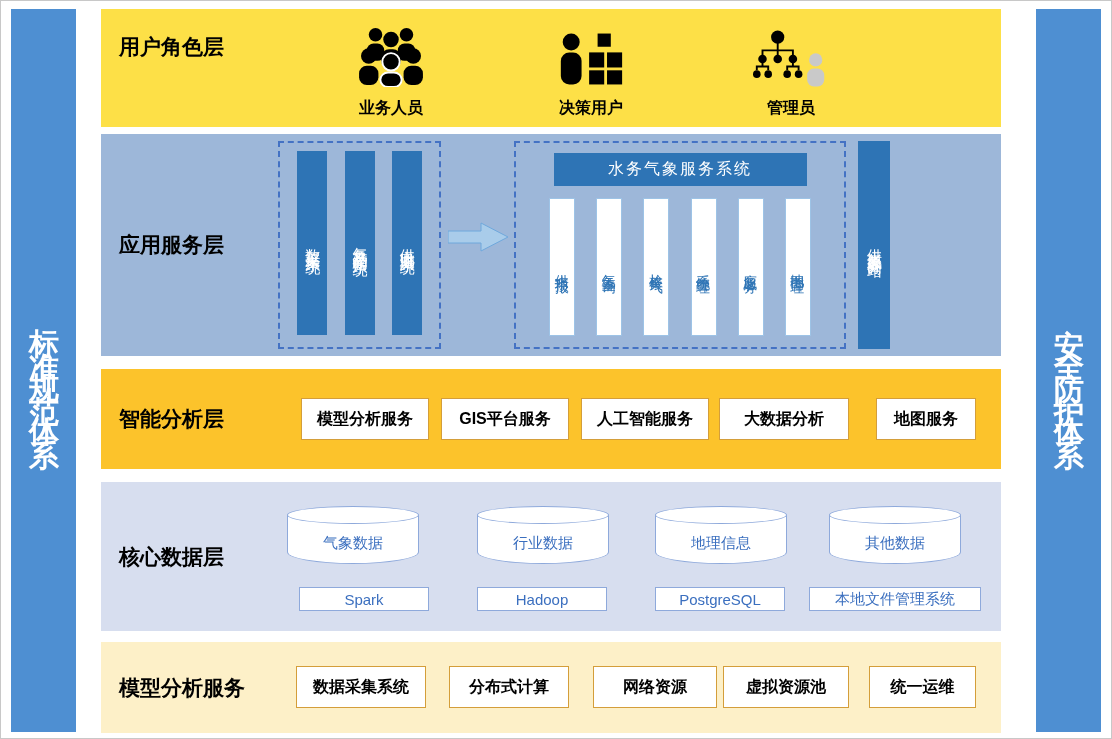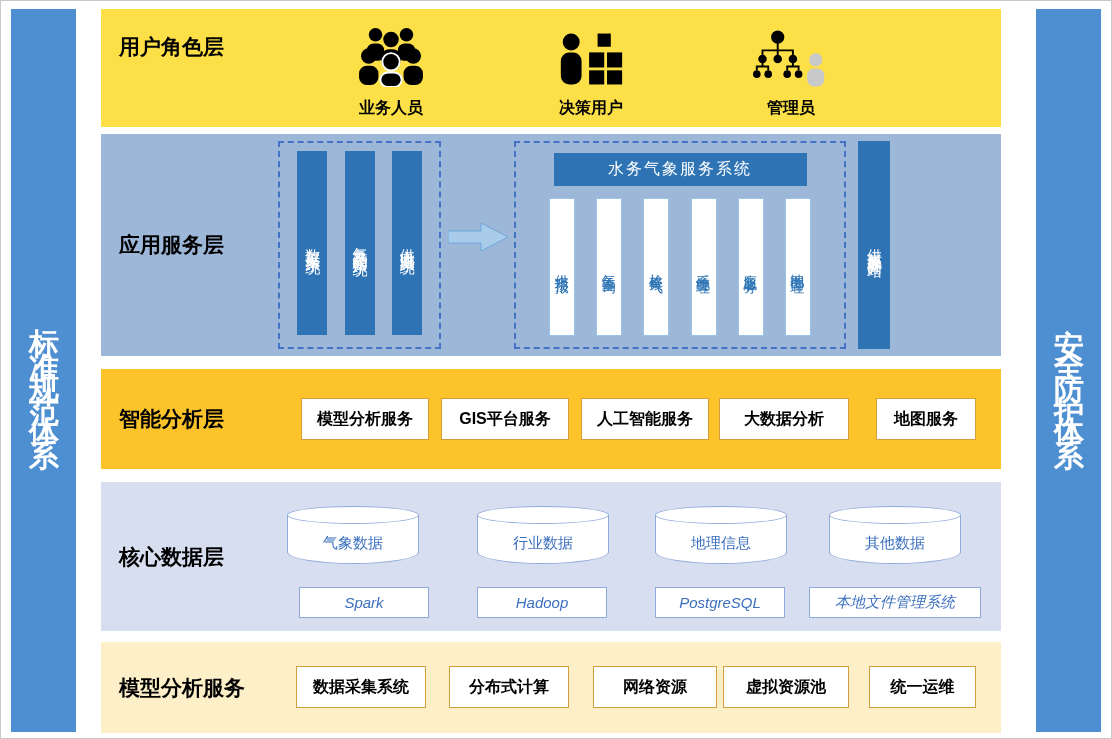--- a/index.html
+++ b/index.html
@@ -68,22 +68,22 @@
   .cyl { position:absolute; top:24px; width:132px; height:58px; }
   .cyl-c1 { left:186px; } .cyl-c2 { left:376px;padding-left:44px; } .cyl-c3 { left:554px; } .cyl-c4 { left:728px; }
   .cyl-body { position:absolute; left:0; top:9px; width:100%; height:49px; background:#fff;
               border:1px solid #8EA9DB; border-top:none;
               border-radius:0 0 50% 50% / 0 0 12px 12px; z-index:1; }
   .cyl-top { position:absolute; left:0; top:0; width:100%; height:18px; background:#fff;
              border:1px solid #8EA9DB; border-radius:50%; z-index:2; }
   .cyl-label { position:absolute; left:0; right:0; top:28px; text-align:center; color:#3B6FBF;
                font-size:15px; z-index:3; }
 
-  .plat-box { position:absolute; top:105px; height:31px; background:#fff; border:1px solid #8EA9DB;
-              color:#3B6FBF; font-size:15px; display:flex; align-items:center; justify-content:center;font-style:italic; }
+  .plat-box { position:absolute; top:105px; height:24px; background:#fff; border:1px solid #8EA9DB;
+              color:#3B6FBF; font-size:15px; display:flex; align-items:center; justify-content:center; }
   .plat-p1 { left:198px; width:130px; }
   .plat-p2 { left:376px; width:130px; }
   .plat-p3 { left:554px; width:130px; }
   .plat-p4 { left:708px; width:172px; }
 
   
   .res-box { position:absolute; top:24px; height:42px; background:#fff; border:1px solid #D49E3A;
              display:flex; align-items:center; justify-content:center; font-size:16px; font-weight:bold; color:#000; }
   .res-p1 { left:195px; width:130px; }
   .res-p2 { left:348px; width:120px; }

